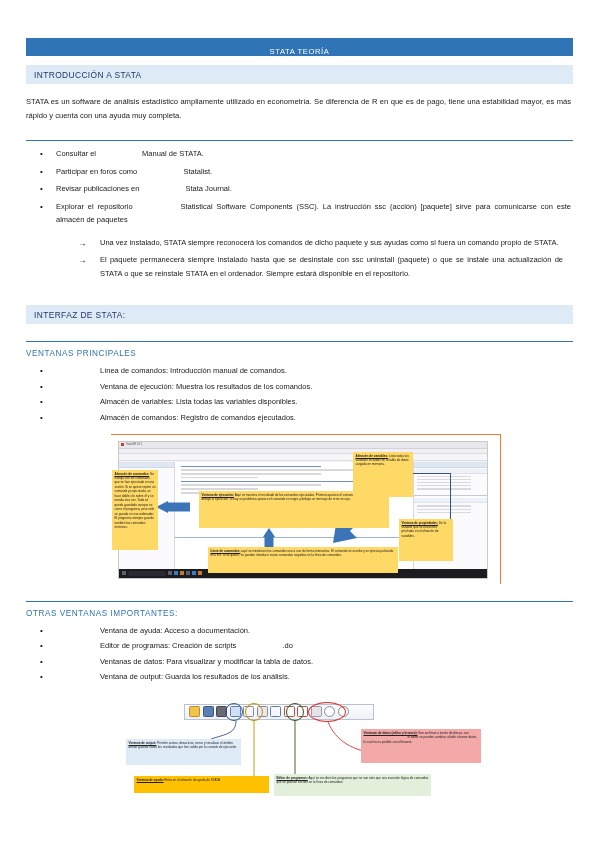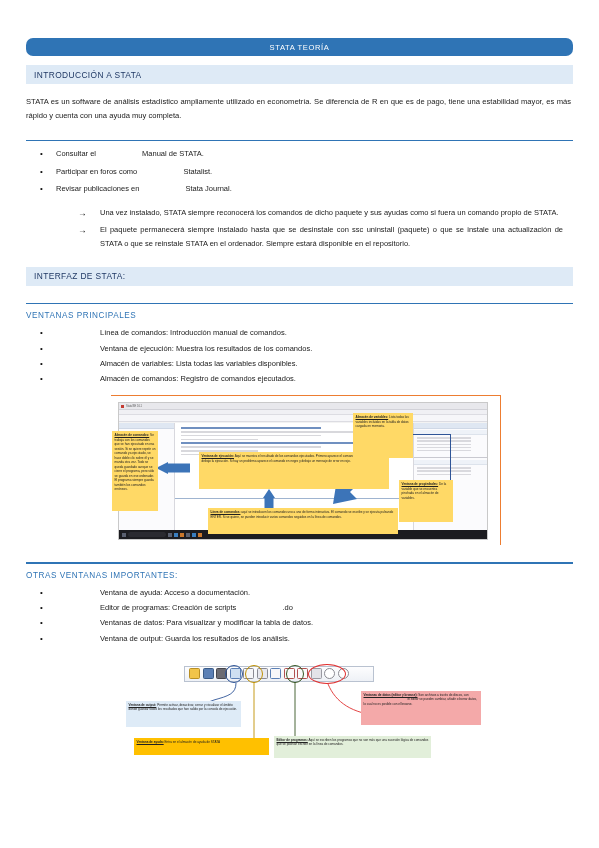--- a/index.html
+++ b/index.html
@@ -14,35 +14,35 @@
   .page { width:599px; height:848px; position:relative; padding:0 26px; }
 
   
   .title-bar {
     margin-top:38px;
     height:18px;
     background:#2f74b5;
     color:#ffffff;
     font-size:7.6px;
     letter-spacing:0.6px;
-    display:flex; align-items:center; justify-content:center;border-radius:7px;
+    display:flex; align-items:flex-end; justify-content:center;
   }
 
   
   .band {
     background:#deeaf6;
     height:19px;
     display:flex; align-items:center;
     padding-left:8px;
     font-size:8.4px;
     letter-spacing:0.4px;
     color:#1f3864;
     margin-top:9px;
   }
-  .band.interfaz { margin-top:16px; color:#1f3864; }
+  .band.interfaz { margin-top:24px; color:#1f3864; }
 
   
   .para {
     font-size:7.6px;
     line-height:1.85;
     color:#202020;
     margin-top:11px;
     text-align:justify;
     padding-right:2px;
   }
@@ -231,20 +231,21 @@
   </div>
 
   <div class="para">STATA es un software de análisis estadístico ampliamente utilizado en econometría. Se diferencia de R en que es de pago, tiene una estabilidad mayor, es más rápido y cuenta con una ayuda muy completa.</div>
 
   <div class="rule"></div>
 
   <ul class="b1 tight">
     <li><span>Consultar el </span><b>Manual de STATA</b><span>.</span></li>
     <li><span>Participar en foros como </span><b>Statalist</b><span>.</span></li>
     <li><span>Revisar publicaciones en </span><b>Stata Journal</b><span>.</span></li>
+    <li><span>Explorar el repositorio </span><b>Statistical Software Components (SSC)</b><span>. La instrucción ssc (acción) [paquete] sirve para comunicarse con este almacén de paquetes</span></li>
   </ul>
 
   <ul class="arrow">
     <li>Una vez instalado, STATA siempre reconocerá los comandos de dicho paquete y sus ayudas como si fuera un comando propio de STATA.</li>
     <li>El paquete permanecerá siempre instalado hasta que se desinstale con ssc uninstall (paquete) o que se instale una actualización de STATA o que se reinstale STATA en el ordenador. Siempre estará disponible en el repositorio.</li>
   </ul>
 
   <div class="band interfaz">
     <span>INTERFAZ DE STATA:</span>
   </div>

